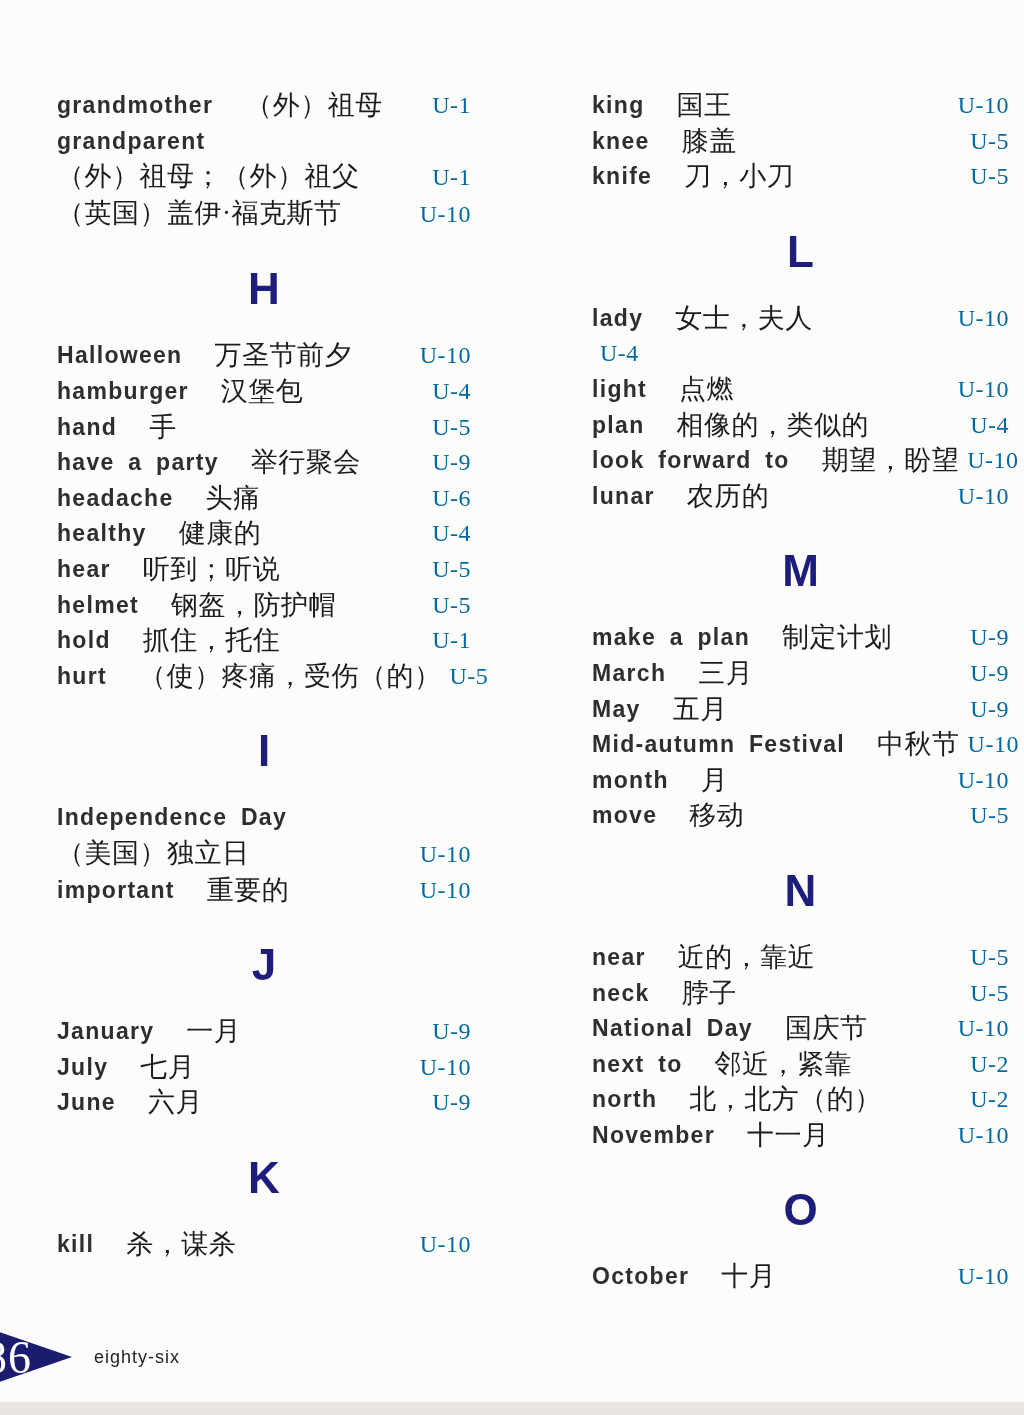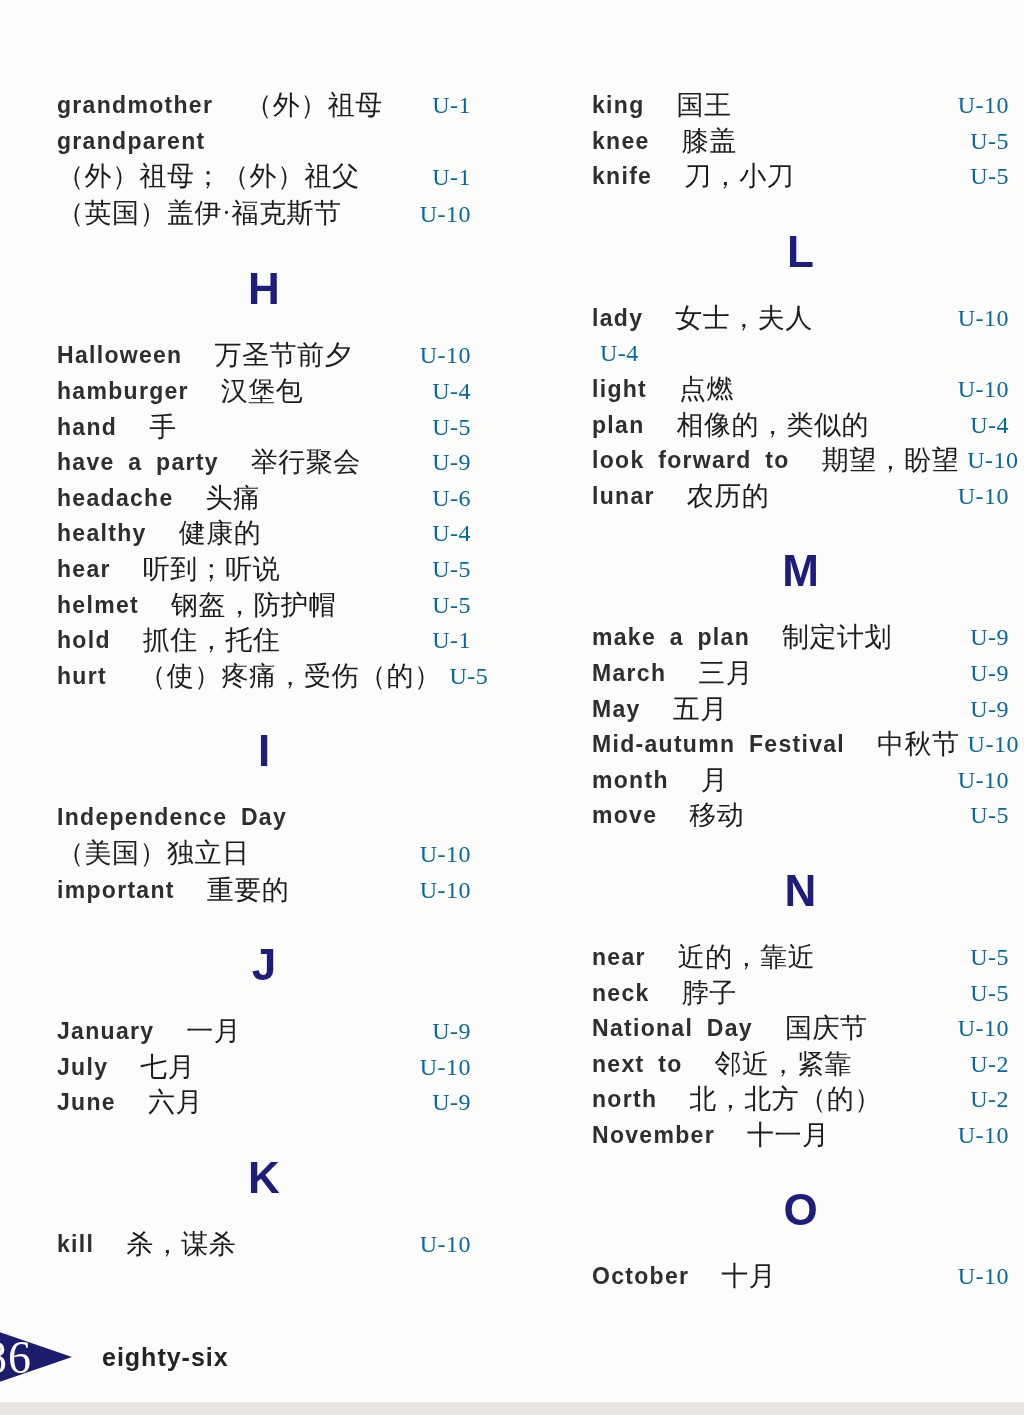--- a/index.html
+++ b/index.html
@@ -74,23 +74,23 @@
     position: absolute;
     left: 8px;
     top: 50%;
     transform: translateY(-50%);
     color: #ffffff;
     font-family: "Liberation Serif", serif;
     font-size: 46px;
     letter-spacing: 1px;
   }
   .page-word {
-    margin-left: 30px;
-    font-size: 25px;
-    font-weight: 700;
+    margin-left: 22px;
+    font-size: 18px;
+    font-weight: 400;
     color: #232323;
     letter-spacing: 1px;
   }
   .bottom-strip {
     position: absolute;
     left: 0; bottom: 0;
     width: 100%; height: 13px;
     background: #e9e6e1;
   }
 </style>

